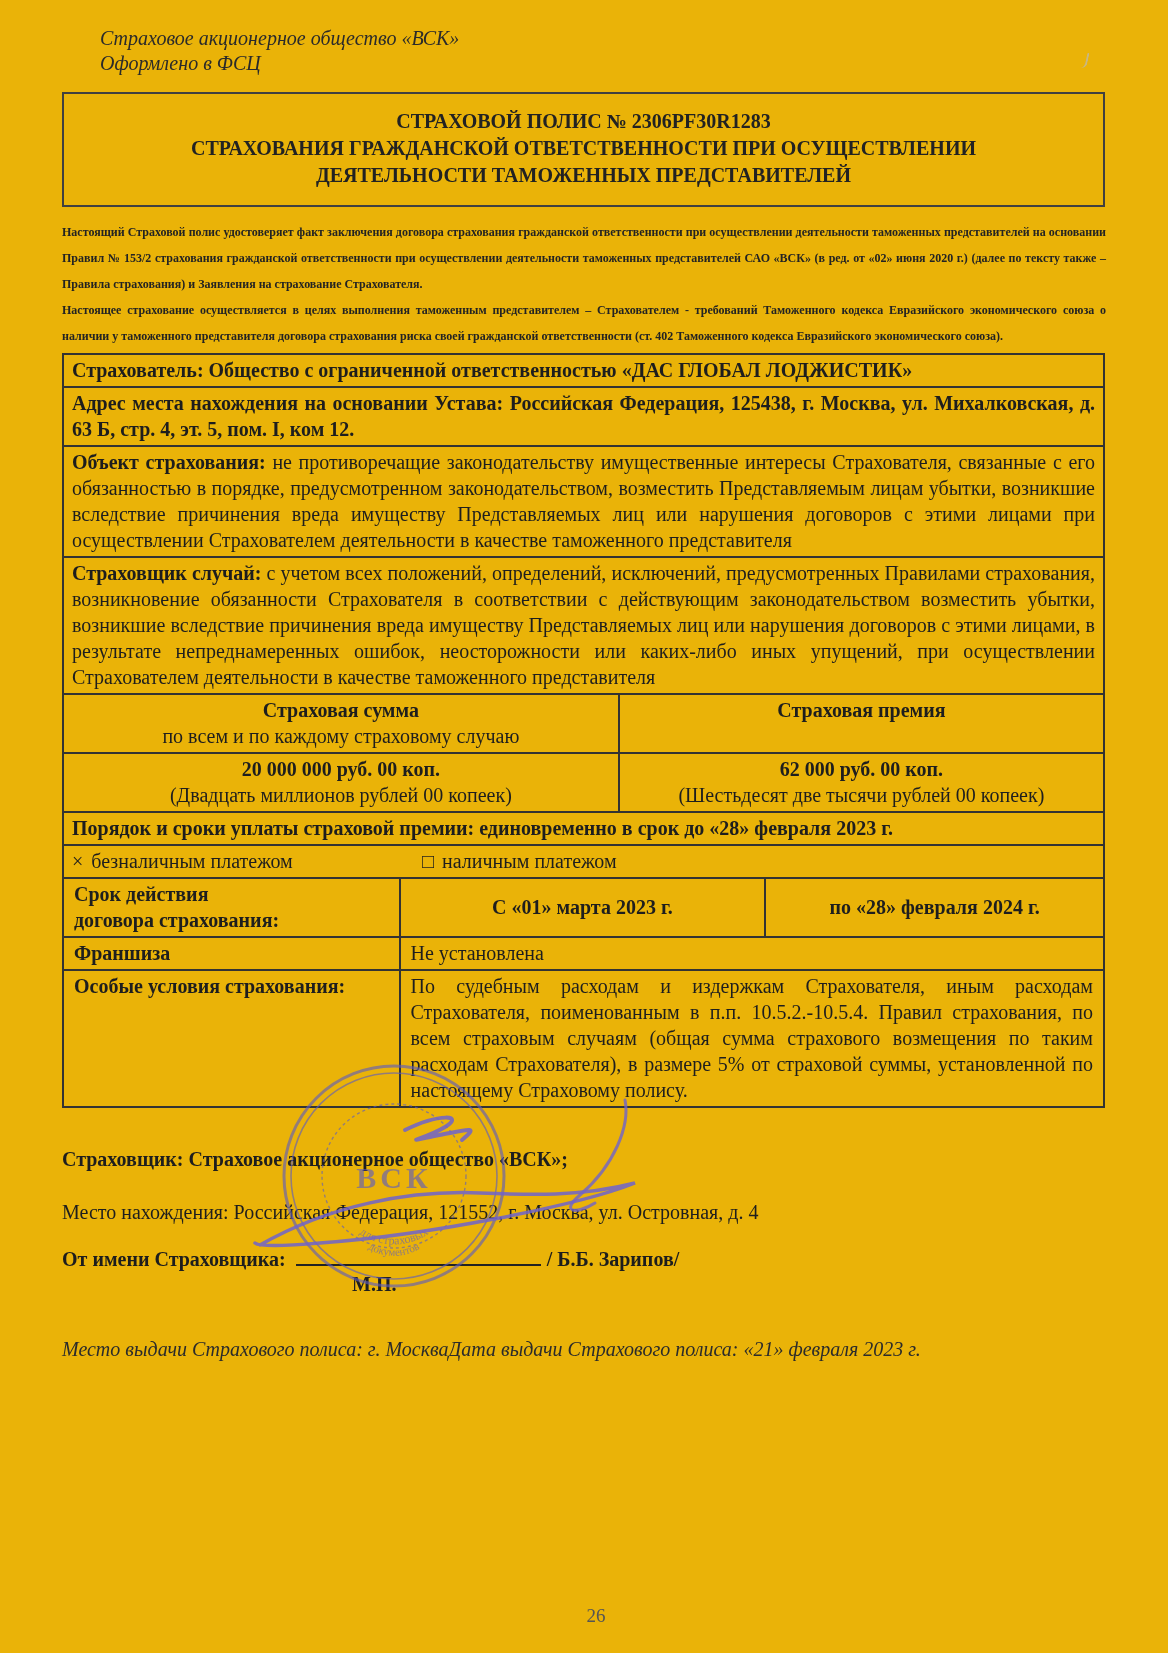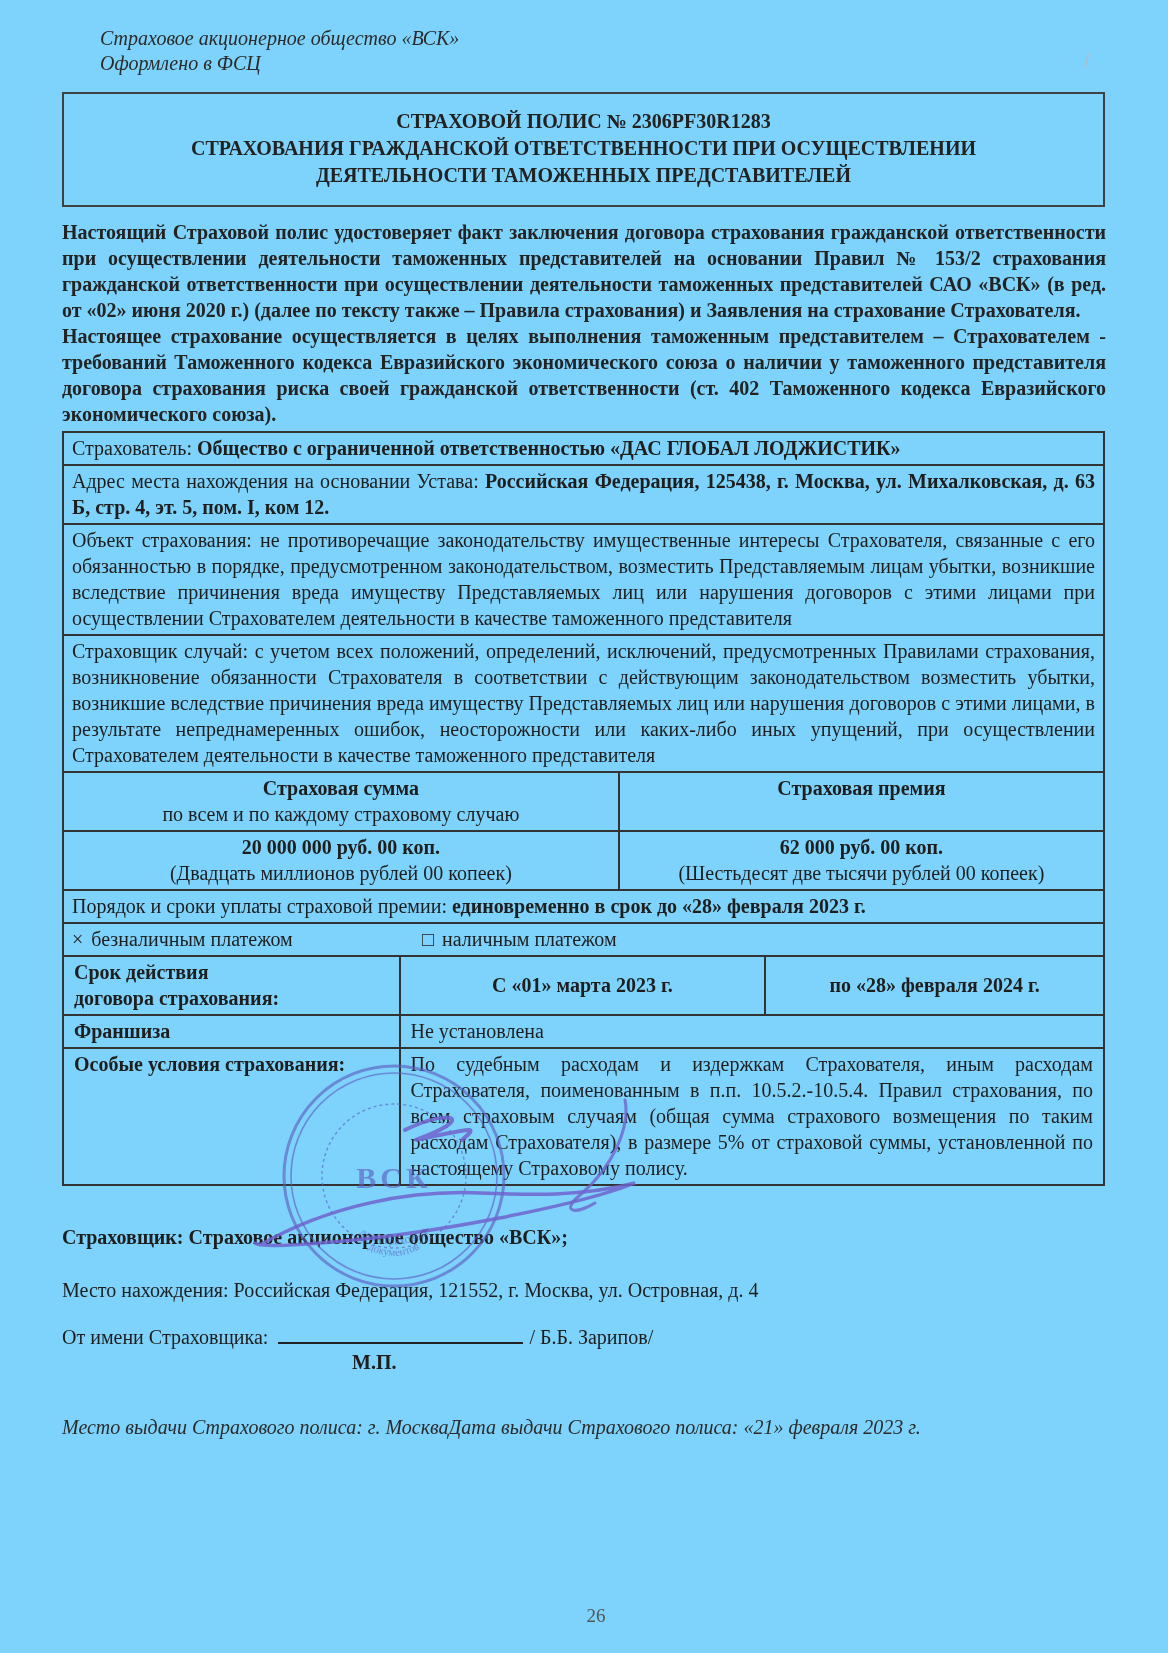--- a/index.html
+++ b/index.html
@@ -1,39 +1,39 @@
 <!DOCTYPE html>
 <html lang="ru"><head>
 <meta charset="utf-8">
 <style>
   * { margin:0; padding:0; box-sizing:border-box; }
   html,body { background:#e8e8e8; }
   .page {
     position:relative;
     width:1168px; height:1653px;
     margin:0 auto;
-    background:#7dd3fc;
+    background:#eab308;
     color:#1e1e1e;
     font-family:"Liberation Serif","DejaVu Serif",serif;
     overflow:hidden;
   }
   .letterhead { margin:26px 0 0 100px; font-style:italic; font-size:20px; line-height:25px; color:#2a2a2a; }
   .title-box {
     margin:16px auto 0 62px; width:1043px;
     border:2px solid #404040;
     padding:14px 60px 16px 60px;
     text-align:center; font-weight:bold; font-size:20px; line-height:27px; color:#222;
   }
   .intro { margin:12px 62px 0 62px; }
-  .intro p { font-weight:bold; font-size:20px; line-height:26px; text-align:justify; color:#232323; }
+  .intro p { font-weight:bold; font-size:12px; line-height:26px; text-align:justify; color:#232323; }
   .doc-table { margin:4px 62px 0 62px; width:1043px; border:2px solid #333; font-size:20px; line-height:26px; }
   .trow { border-top:2px solid #333; padding:2px 8px 3px 8px; }
   .trow:first-child { border-top:none; }
   .trow.nopad { padding:0; }
-  .lbl { font-weight:normal; color:#1d1d1d; }
+  .lbl { font-weight:bold; color:#1d1d1d; }
   .bold-row { font-weight:bold; }
   .just { text-align:justify; }
   .split { display:flex; }
   .split > div { padding:2px 10px 3px 10px; }
   .split .c2 { border-left:2px solid #333; }
   .sum-col { width:53.3%; text-align:center; }
   .prem-col { width:46.7%; text-align:center; }
   .hdr { font-weight:bold; }
   .sub { font-weight:normal; }
   .methods { display:flex; gap:10px; font-size:20px; }

